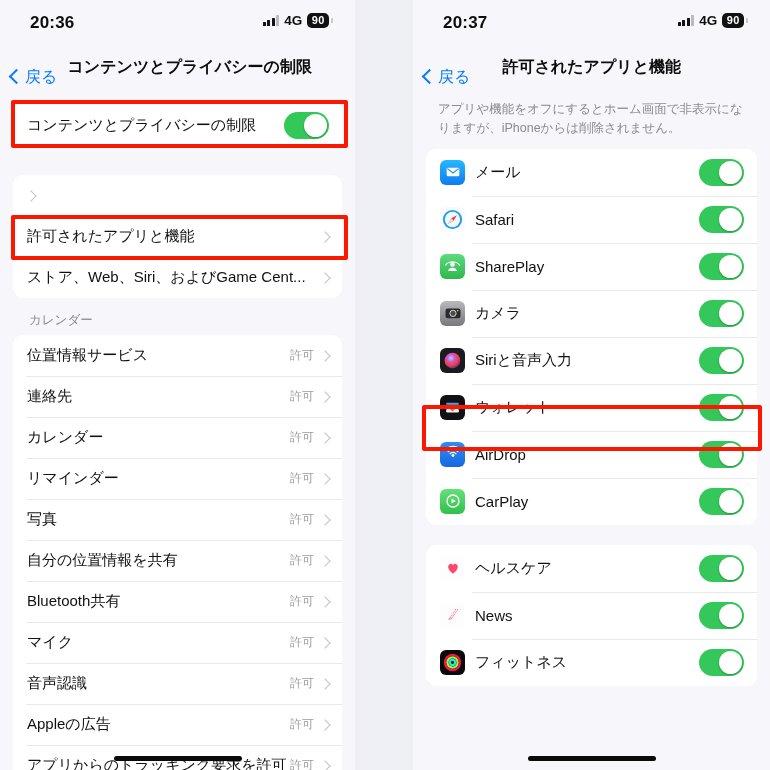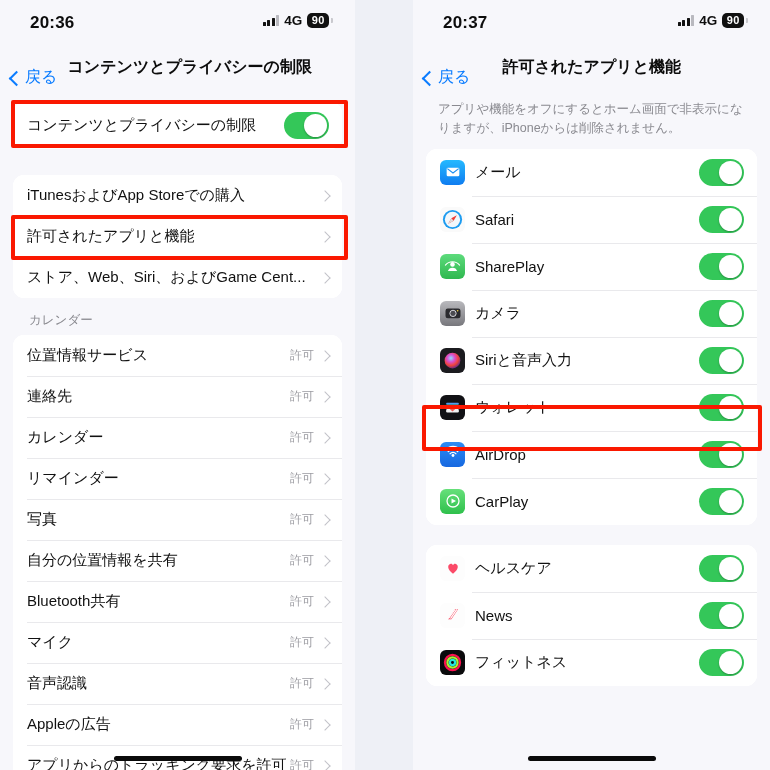--- a/index.html
+++ b/index.html
@@ -44,21 +44,21 @@
     border-radius: 5px; padding: 1.5px 4.5px 2px 4.5px; line-height: 1;
     letter-spacing: .2px;
   }
   .batt-tip { width: 2px; height: 5px; background: #c9c9ce; border-radius: 0 1px 1px 0; margin-left: -3px;}
 
   
   .navbar {
     position: relative; height: 42px; display: flex; align-items: center;
   }
   .back {
-    display: flex; align-items: flex-end; gap: 4px;
+    display: flex; align-items: center; gap: 4px;
     margin-left: 10px; cursor: pointer; margin-top: 20px;
   }
   .chev-back {
     width: 11px; height: 18px; position: relative; flex: none;
   }
   .chev-back::before {
     content: ""; position: absolute; left: 1px; top: 3px;
     width: 9px; height: 9px;
     border-left: 2.6px solid #0a7cff; border-bottom: 2.6px solid #0a7cff;
     transform: rotate(45deg);
@@ -190,21 +190,20 @@
           <span class="switch">
               <span class="knob"></span>
             </span>
         </div>
       </div>
 
       <div class="spacer-26"></div>
 
       <div class="card">
         <div class="row">
-          <span class="row-label">iTunesおよびApp Storeでの購入</span>
           <span class="chev"></span>
         </div>
         <div class="row">
           <span class="row-label">許可されたアプリと機能</span>
           <span class="chev"></span>
         </div>
         <div class="row">
           <span class="row-label">ストア、Web、Siri、およびGame Cent...</span>
           <span class="chev"></span>
         </div>

